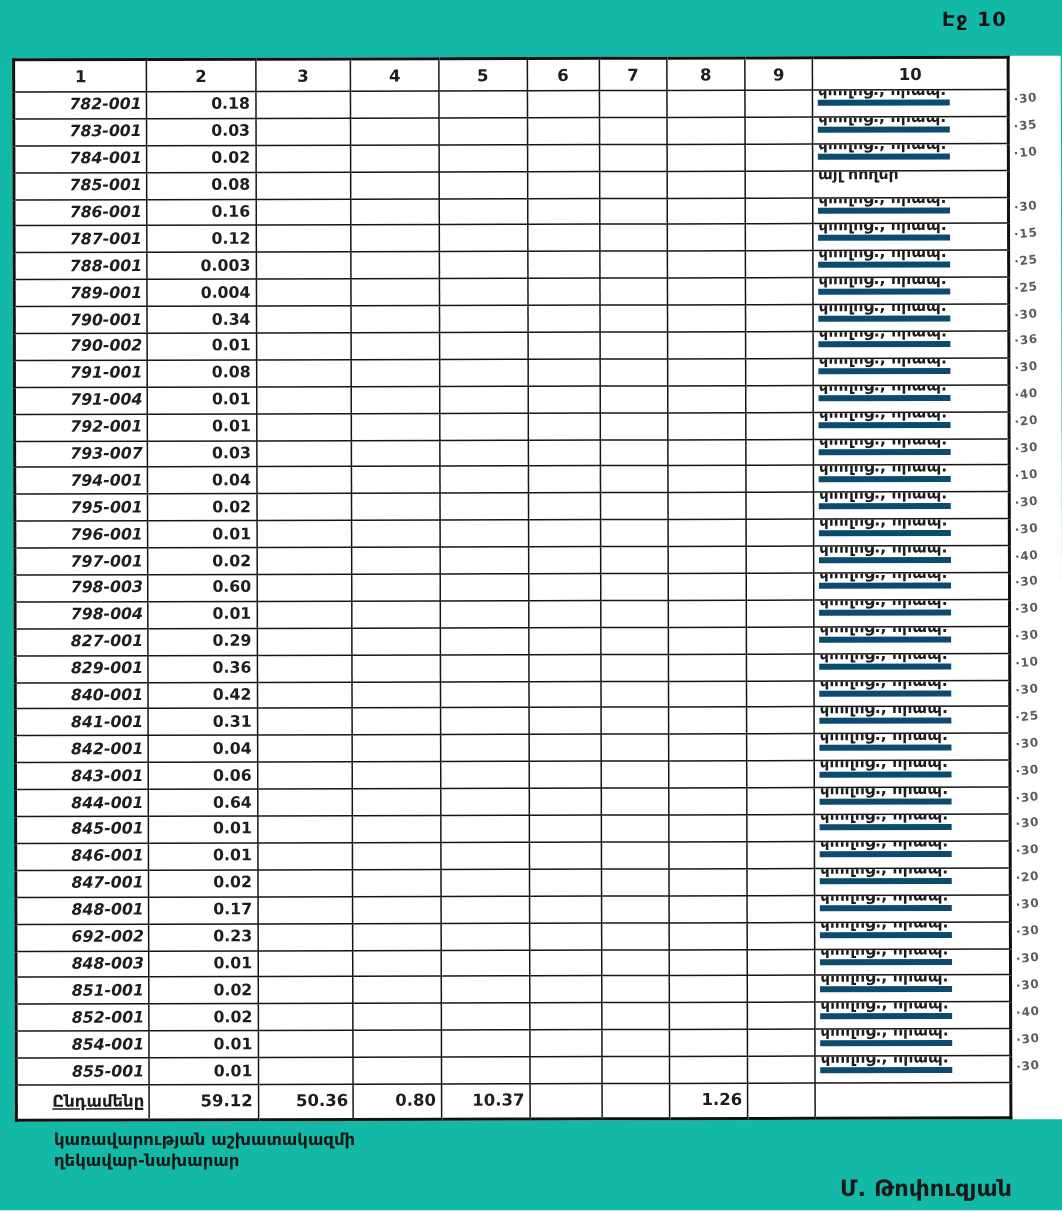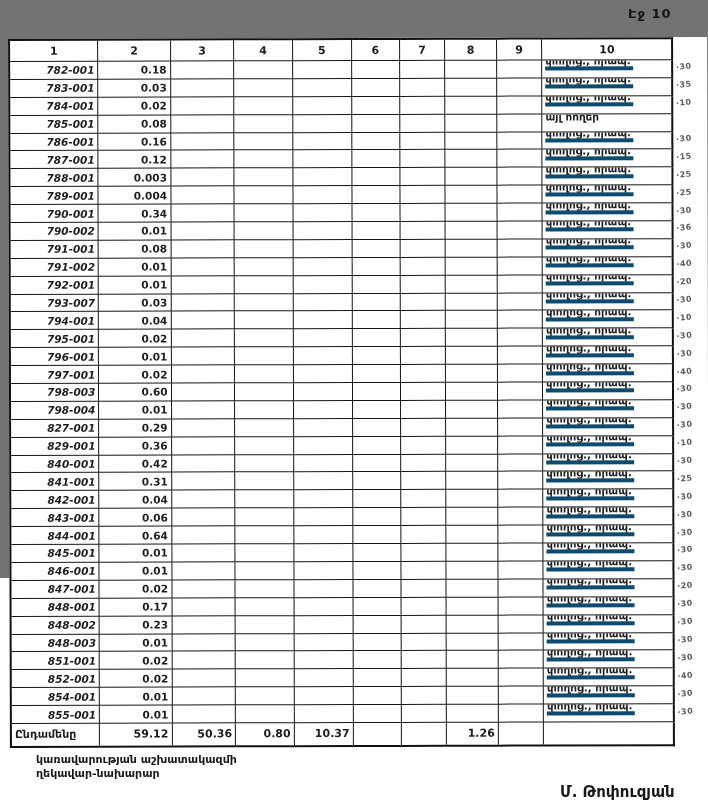--- a/index.html
+++ b/index.html
@@ -8,22 +8,22 @@
     width: 708px;
     height: 807px;
     background: #ffffff;
     overflow: hidden;
     font-family: "DejaVu Sans", sans-serif;
     color: #1b1b1b;
   }
   .page {
     position: relative;
     width: 708px;
-    height: 578px;
-    background: #737373;
+    height: 807px;
+    background: #14b8a6;
   }
   .page-num {
     position: absolute;
     top: 6px;
     left: 628px;
     font-size: 13px;
     font-weight: 700;
     letter-spacing: 1px;
     color: #141414;
   }
@@ -82,21 +82,21 @@
     text-align: left;
   }
   .mark {
     font-size: 8px;
     color: #5c5c5c;
     font-family: "DejaVu Sans", sans-serif;
     display: inline-block;
     transform: rotate(-6deg) translateY(-3px);
     letter-spacing: 0.5px;
   }
-  .total-label { text-align: left; }
+  .total-label { text-align: right; text-decoration: underline; }
   .footer-left {
     position: absolute;
     left: 36px;
     top: 753px;
     font-size: 11px;
     font-weight: 700;
     line-height: 14px;
     color: #181818;
   }
   .footer-right {
@@ -283,21 +283,21 @@
             <td></td>
             <td></td>
             <td></td>
             <td></td>
             <td></td>
             <td></td>
             <td class="use last-col"><span class="use-inner">փողոց., հրապ.</span></td>
             <td class="mark-cell"><span class="mark">·30</span></td>
           </tr>
           <tr>
-            <td class="code">791-002</td>
+            <td class="code">791-004</td>
             <td class="val">0.01</td>
             <td></td>
             <td></td>
             <td></td>
             <td></td>
             <td></td>
             <td></td>
             <td></td>
             <td class="use last-col"><span class="use-inner">փողոց., հրապ.</span></td>
             <td class="mark-cell"><span class="mark">·40</span></td>
@@ -543,21 +543,21 @@
             <td></td>
             <td></td>
             <td></td>
             <td></td>
             <td></td>
             <td></td>
             <td class="use last-col"><span class="use-inner">փողոց., հրապ.</span></td>
             <td class="mark-cell"><span class="mark">·30</span></td>
           </tr>
           <tr>
-            <td class="code">848-002</td>
+            <td class="code">692-002</td>
             <td class="val">0.23</td>
             <td></td>
             <td></td>
             <td></td>
             <td></td>
             <td></td>
             <td></td>
             <td></td>
             <td class="use last-col"><span class="use-inner">փողոց., հրապ.</span></td>
             <td class="mark-cell"><span class="mark">·30</span></td>

